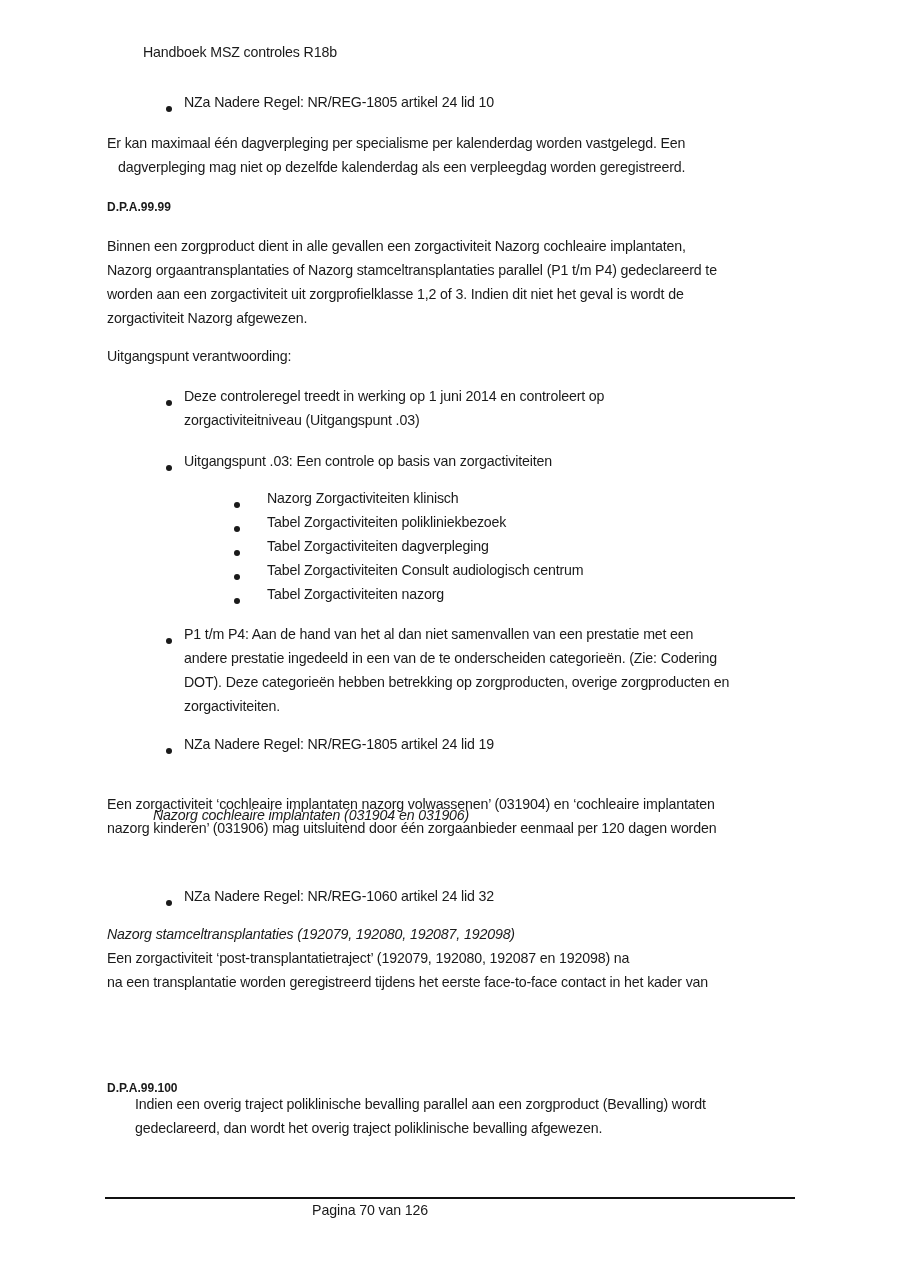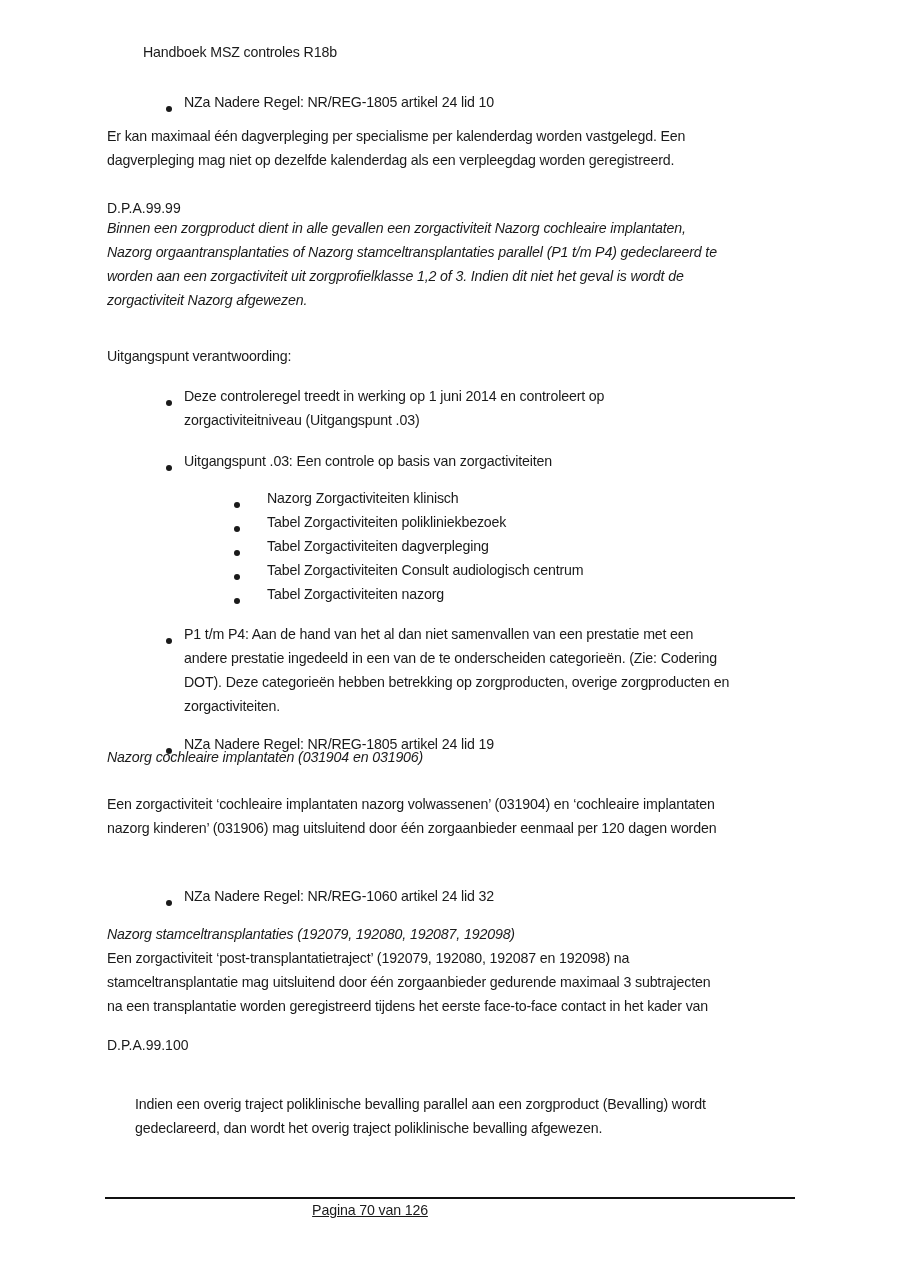--- a/index.html
+++ b/index.html
@@ -3,49 +3,49 @@
   <meta charset="utf-8">
   <style>
     html, body { margin: 0; padding: 0; background: #ffffff; }
     body {
       width: 900px; height: 1273px; position: relative; overflow: hidden;
       font-family: "Liberation Sans", sans-serif; color: #1a1a1a;
       font-size: 14.2px; letter-spacing: -0.15px;
     }
     .abs { position: absolute; left: 107px; white-space: nowrap; }
     .p { line-height: 24px; }
-    .h { font-weight: normal; font-size: 14px; letter-spacing: 0; }
+    .h { font-weight: bold; font-size: 12px; letter-spacing: 0; }
     .it { font-style: italic; }
     .b1 { position: absolute; left: 166px; }
     .b1 .dot, .b2 .dot { position: absolute; left: 0; top: 0; width: 20px; }
     .b1 .txt { position: absolute; left: 18px; white-space: nowrap; line-height: 24px; }
     .b2 { position: absolute; left: 234px; }
     .b2 .txt { position: absolute; left: 33px; white-space: nowrap; line-height: 24px; }
     .dot-shape { display: inline-block; width: 6px; height: 6px; border-radius: 50%; background: #1a1a1a; position: relative; top: 9px; }
     .rule { position: absolute; left: 105px; width: 690px; top: 1197px; height: 1.5px; background: #111; }
-    .footer { position: absolute; top: 1200px; left: 0; width: 740px; text-align: center; line-height: 20px; text-decoration: underline; }
+    .footer { position: absolute; top: 1200px; left: 0; width: 740px; text-align: center; line-height: 20px; }
   </style>
 </head>
 <body>
 
 <div class="abs p" style="top:40px;margin-left:36px;">Handboek MSZ controles R18b</div>
 
 <div class="b1" style="top:90px;">
   <span class="dot"><span class="dot-shape"></span></span>
   <span class="txt">NZa Nadere Regel: NR/REG-1805 artikel 24 lid 10</span>
 </div>
 
-<div class="abs p" style="top:124px;">
+<div class="abs p" style="top:131px;text-align:right;">
   <div>Er kan maximaal één dagverpleging per specialisme per kalenderdag worden vastgelegd. Een</div>
   <div>dagverpleging mag niet op dezelfde kalenderdag als een verpleegdag worden geregistreerd.</div>
 </div>
 
 <div class="abs h" style="top:200px;">D.P.A.99.99</div>
 
-<div class="abs p" style="top:216px;font-style:italic;">
+<div class="abs p" style="top:234px;">
   <div>Binnen een zorgproduct dient in alle gevallen een zorgactiviteit Nazorg cochleaire implantaten,</div>
   <div>Nazorg orgaantransplantaties of Nazorg stamceltransplantaties parallel (P1 t/m P4) gedeclareerd te</div>
   <div>worden aan een zorgactiviteit uit zorgprofielklasse 1,2 of 3. Indien dit niet het geval is wordt de</div>
   <div>zorgactiviteit Nazorg afgewezen.</div>
 </div>
 
 <div class="abs p" style="top:344px;">Uitgangspunt verantwoording:</div>
 
 <div class="b1" style="top:384px;">
   <span class="dot"><span class="dot-shape"></span></span>
@@ -89,38 +89,37 @@
     <div>DOT). Deze categorieën hebben betrekking op zorgproducten, overige zorgproducten en</div>
     <div>zorgactiviteiten.</div>
   </span>
 </div>
 
 <div class="b1" style="top:732px;">
   <span class="dot"><span class="dot-shape"></span></span>
   <span class="txt">NZa Nadere Regel: NR/REG-1805 artikel 24 lid 19</span>
 </div>
 
-<div class="abs p it" style="top:745px;">Nazorg cochleaire implantaten (031904 en 031906)</div>
+<div class="abs p it" style="top:803px;margin-left:46px;">Nazorg cochleaire implantaten (031904 en 031906)</div>
 <div class="abs p" style="top:792px;">
   <div>Een zorgactiviteit ‘cochleaire implantaten nazorg volwassenen’ (031904) en ‘cochleaire implantaten</div>
   <div>nazorg kinderen’ (031906) mag uitsluitend door één zorgaanbieder eenmaal per 120 dagen worden</div>
 </div>
 
 <div class="b1" style="top:884px;">
   <span class="dot"><span class="dot-shape"></span></span>
   <span class="txt">NZa Nadere Regel: NR/REG-1060 artikel 24 lid 32</span>
 </div>
 
 <div class="abs p it" style="top:922px;">Nazorg stamceltransplantaties (192079, 192080, 192087, 192098)</div>
 <div class="abs p" style="top:946px;">
   <div>Een zorgactiviteit ‘post-transplantatietraject’ (192079, 192080, 192087 en 192098) na</div>
-  <div>stamceltransplantatie mag uitsluitend door één zorgaanbieder gedurende maximaal 3 subtrajecten</div>
   <div>na een transplantatie worden geregistreerd tijdens het eerste face-to-face contact in het kader van</div>
 </div>
 
-<div class="abs h" style="top:1037px;">D.P.A.99.100</div>
+<div class="abs h" style="top:1081px;">D.P.A.99.100</div>
 <div class="abs p" style="top:1092px;margin-left:28px;">
   <div>Indien een overig traject poliklinische bevalling parallel aan een zorgproduct (Bevalling) wordt</div>
   <div>gedeclareerd, dan wordt het overig traject poliklinische bevalling afgewezen.</div>
 </div>
 
 <div class="rule"></div>
 <div class="footer">Pagina 70 van 126</div>
 
 </body></html>

